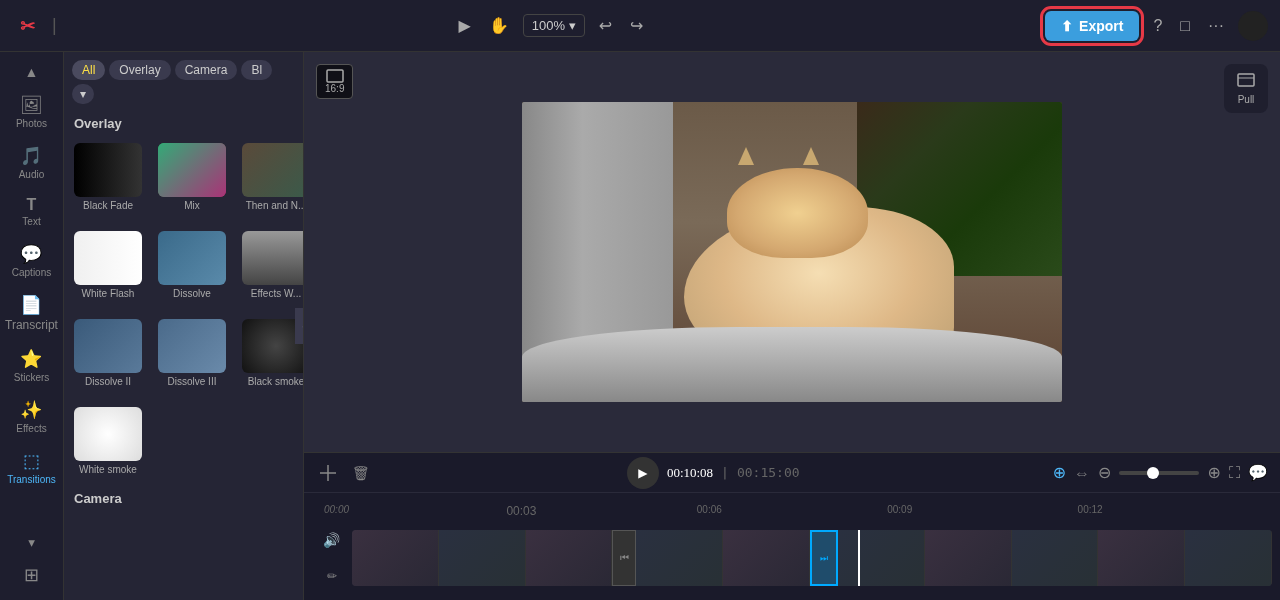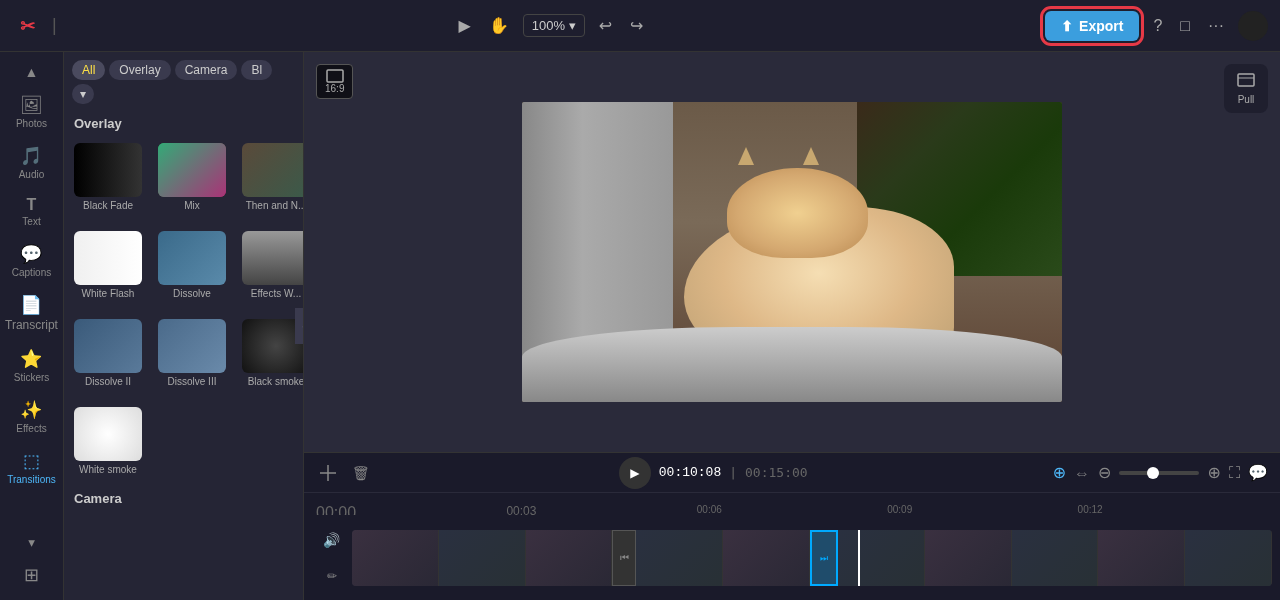--- a/index.html
+++ b/index.html
@@ -66,21 +66,21 @@
     .aspect-badge { position: absolute; top: 12px; left: 12px; background: rgba(0,0,0,0.6); border: 1px solid #555; border-radius: 4px; padding: 4px 8px; font-size: 11px; color: #ccc; display: flex; flex-direction: column; align-items: center; }
 
     
     .basic-panel { position: absolute; top: 12px; right: 12px; background: rgba(30,30,46,0.9); border-radius: 8px; padding: 8px 12px; display: flex; flex-direction: column; align-items: center; gap: 2px; }
 
     
     .timeline { height: 148px; background: #1a1a2a; border-top: 1px solid #333; flex-shrink: 0; }
     .timeline-toolbar { height: 40px; display: flex; align-items: center; padding: 0 12px; gap: 8px; border-bottom: 1px solid #2a2a3a; }
     .timeline-btn { background: none; border: none; color: #888; cursor: pointer; padding: 4px; font-size: 14px; display: flex; align-items: center; }
     .play-btn { width: 32px; height: 32px; background: #333; border: none; border-radius: 50%; color: #fff; cursor: pointer; display: flex; align-items: center; justify-content: center; font-size: 12px; }
-    .time-display { font-size: 13px; color: #fff; font-family: Liberation Mono, monospace; }
+    .time-display { font-size: 13px; color: #fff; font-family: Liberation Serif, serif; }
     .time-total { font-size: 13px; color: #666; font-family: monospace; }
     .timeline-right-tools { margin-left: auto; display: flex; align-items: center; gap: 8px; }
     .tl-tool-btn { background: none; border: none; color: #888; cursor: pointer; font-size: 16px; display: flex; align-items: center; }
     .zoom-slider { width: 80px; }
 
     .timeline-ruler { height: 22px; background: #1a1a2a; display: flex; align-items: center; padding: 0 12px; position: relative; overflow: hidden; }
 
     .timeline-tracks { height: 86px; position: relative; overflow-x: auto; display: flex; align-items: center; padding: 0 8px; }
     .track-side { display: flex; flex-direction: column; gap: 4px; width: 40px; flex-shrink: 0; }
     .track-side-btn { background: none; border: none; color: #888; cursor: pointer; font-size: 14px; display: flex; align-items: center; justify-content: center; height: 32px; }
@@ -310,21 +310,21 @@
           <button class="tl-tool-btn">⊖</button>
           <input type="range" class="zoom-slider" min="0" max="100" value="40" style="">
           <button class="tl-tool-btn">⊕</button>
           <button class="tl-tool-btn">⛶</button>
           <button class="tl-tool-btn">💬</button>
         </div>
       </div>
 
       <div class="timeline-ruler">
         <div style="display:flex;width:100%;position:relative;">
-          <span style="position:absolute;left:0;font-size:16px;color:#666;">00:00</span>
+          <span style="position:absolute;left:8px;font-size:10px;color:#666;font-style:italic;">00:00</span>
           <span style="position:absolute;left:20%;font-size:12px;color:#666;text-decoration:underline;">00:03</span>
           <span style="position:absolute;left:40%;font-size:10px;color:#666;">00:06</span>
           <span style="position:absolute;left:60%;font-size:10px;color:#666;">00:09</span>
           <span style="position:absolute;left:80%;font-size:10px;color:#666;">00:12</span>
         </div>
       </div>
 
       <div class="timeline-tracks">
         <div class="track-side">
           <button class="track-side-btn">🔊</button>

